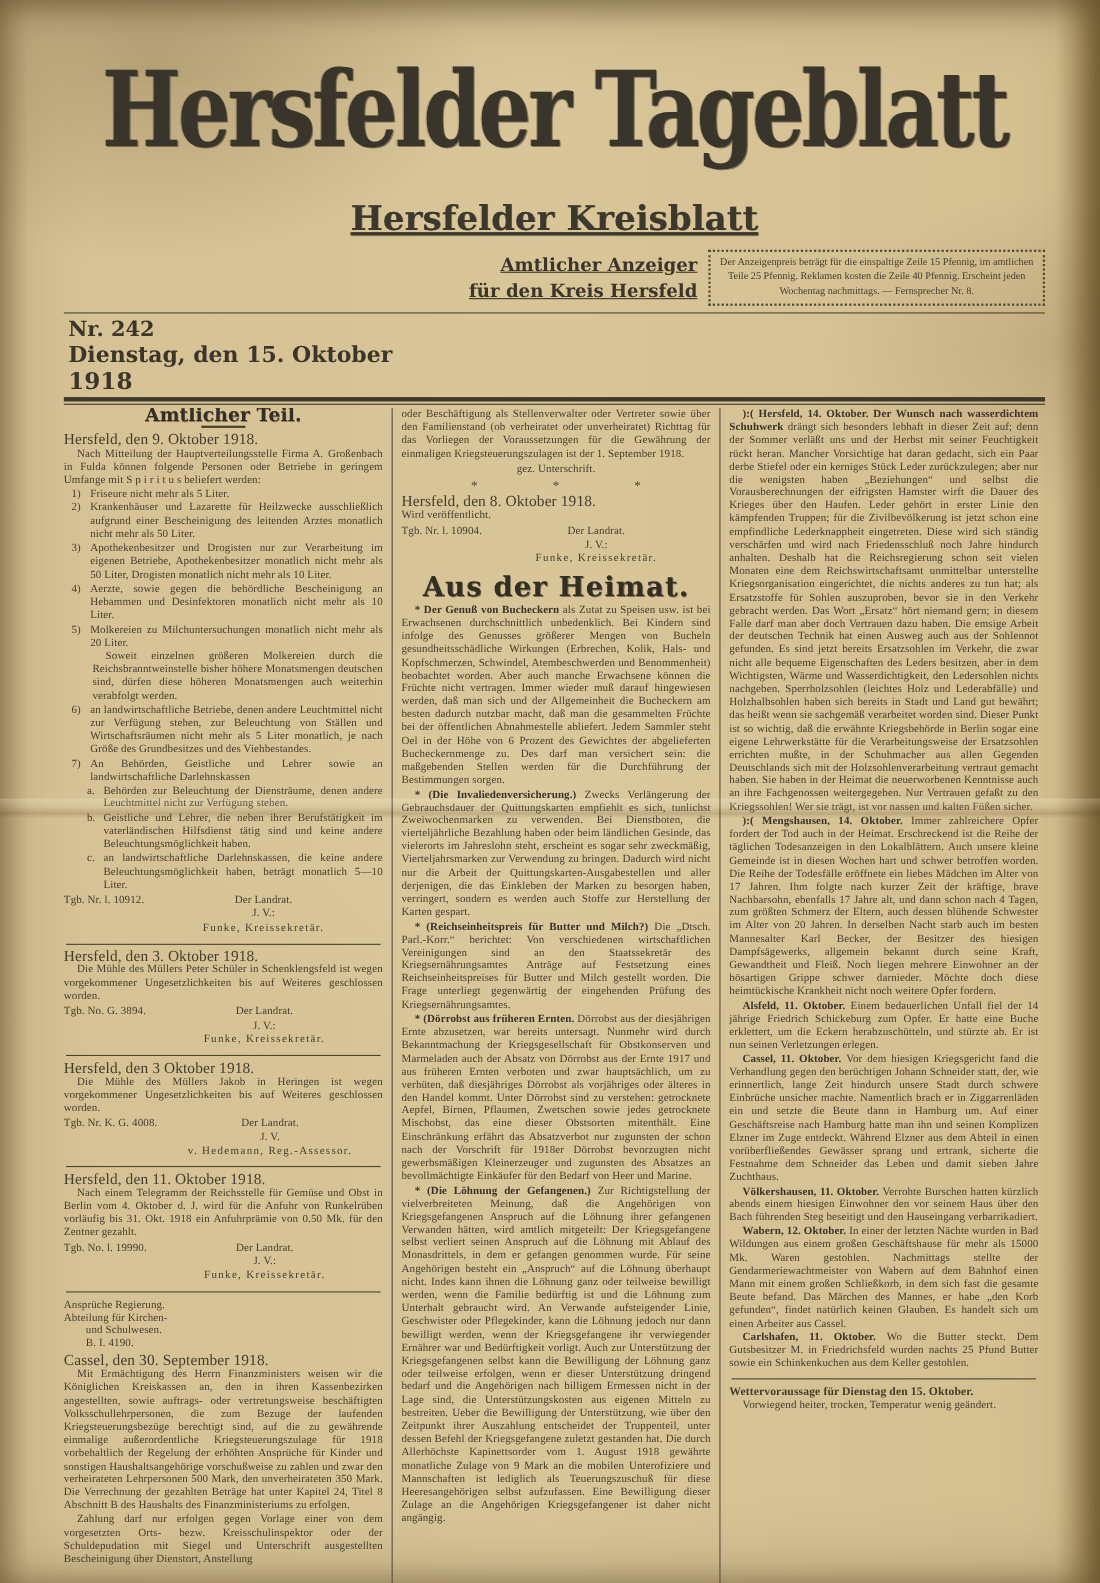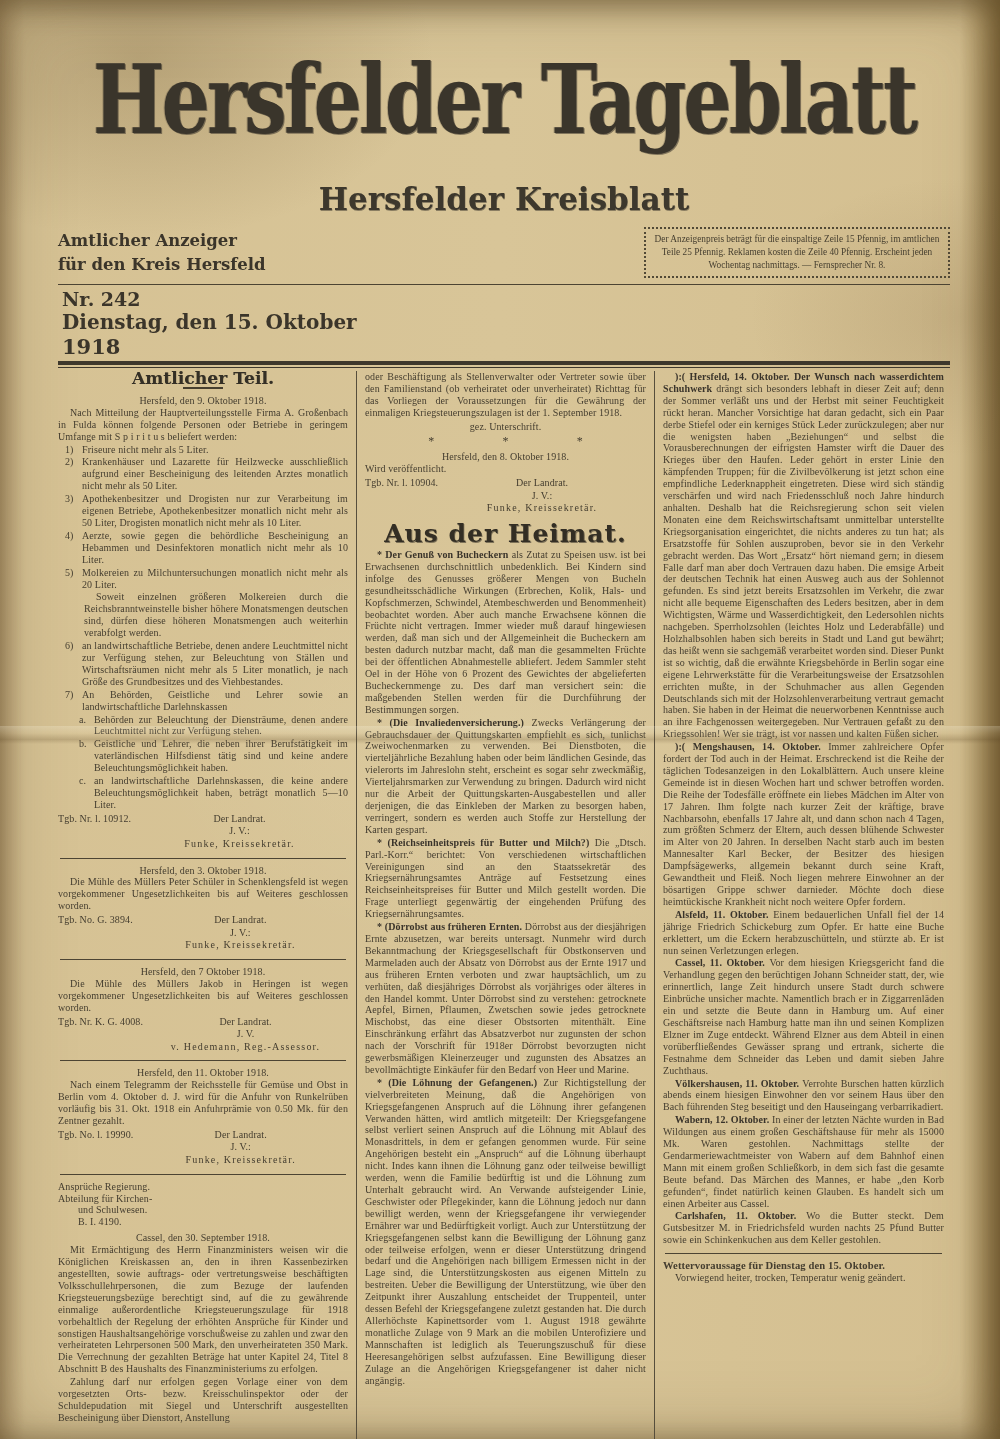--- a/index.html
+++ b/index.html
@@ -24,52 +24,52 @@
   .title {
     margin-top:44px; text-align:center; white-space:nowrap;
     font-family:"DejaVu Serif", serif; font-weight:bold;
     font-size:76px; letter-spacing:-3px; color:#3a352b;
     transform:scaleY(1.25); transform-origin:top center;
     text-shadow:1px 1px 0 rgba(58,53,43,.55), -1px 0 0 rgba(58,53,43,.25);
   }
   .subtitle {
     margin-top:48px; text-align:center;
     font-family:"DejaVu Serif", serif; font-weight:bold;
-    font-size:31px; color:#3d382d; text-shadow:.5px .5px 0 rgba(61,56,45,.5);
+    font-size:31px; color:#3d382d; text-shadow:.5px .5px 0 rgba(61,56,45,.5);text-decoration:underline;
   }
   .mast-row { display:flex; gap:10px; margin-top:10px; align-items:stretch; }
   .mast-box {
     border:2px dotted #514936; padding:4px 7px;
     font-size:9.3px; line-height:1.4; text-align:justify; color:#453e2f;
   }
   .mast-box.left  { flex:0 0 296px; }
   .mast-box.right { flex:0 0 306px; text-align:center; }
-  .mast-center { flex:1; align-self:center; text-align:left;
-    font-family:"DejaVu Serif", serif; font-weight:bold; font-size:16.5px; line-height:1.45; color:#3b352a; }
+  .mast-center { flex:1; align-self:center; text-align:right;
+    font-family:"DejaVu Serif", serif; font-weight:bold; font-size:16.5px; line-height:1.45; color:#3b352a;text-decoration:underline; }
   .thin-rule  { margin-top:6px; border-top:1.5px solid #4c4433; }
   .date-row { display:flex; justify-content:space-between; align-items:baseline; padding:3px 4px 2px;
     font-family:"DejaVu Serif", serif; font-weight:bold; color:#3b352a;flex-direction:column; }
   .date-row .issue { font-size:19px; }
   .date-row .date  { font-size:20px; }
   .date-row .year  { font-size:21px; }
   .heavy-rule { border-top:4px solid #3e382c; border-bottom:1.5px solid #3e382c; height:7px; }
 
   
   .cols { display:flex; margin-top:3px; height:1086px; overflow:hidden; }
   .col { width:290px; overflow:hidden; font-size:10px; line-height:11.9px; letter-spacing:.1px;
          text-align:justify; color:#443d2f; }
   .col + .col { border-left:1.5px solid #564e3c; padding-left:8px; margin-left:8px; }
 
   .b-h1 { font-family:"DejaVu Serif", serif; font-weight:bold; font-size:17px; text-align:center;
           color:#342f25; margin:2px 0 2px; text-shadow:.4px .4px 0 rgba(52,47,37,.5); }
   .b-h1-rule { width:40px; border-top:2px solid #473f2f; margin:0 auto 6px; }
   .b-h2 { font-family:"DejaVu Serif", serif; font-weight:bold; font-size:25px; text-align:center;
           color:#332e24; margin:13px 0 9px; letter-spacing:1px;
           text-shadow:.8px .8px 0 rgba(51,46,36,.55); }
-  .b-date { text-align:center; margin-top:4px; font-size:10px; }
+  .b-date { text-align:left; margin-top:4px; font-size:14px; }
   .b-p  { text-indent:12px; margin-bottom:1px; }
   .b-pn { margin-bottom:1px; }
   .b-p2 { padding-left:26px; text-indent:12px; margin-bottom:1px; }
   .b-li  { position:relative; padding-left:24px; margin-bottom:1px; }
   .b-li  .num { position:absolute; left:7px; top:0; }
   .b-li2 { position:relative; padding-left:36px; margin-bottom:1px; }
   .b-li2 .num { position:absolute; left:21px; top:0; }
   .b-left { text-align:left; }
   .b-left2 { text-align:left; padding-left:20px; }
   .b-center { text-align:center; margin:2px 0; }
@@ -139,21 +139,21 @@
           <div class="b-p">Die Mühle des Müllers Peter Schüler in Schenklengsfeld ist wegen vorgekommener Ungesetzlichkeiten bis auf Weiteres geschlossen worden.</div>
           <div class="b-sig">
             <span class="sig-left">Tgb. No. G. 3894.</span>
             <span class="sig-right">
               <span class="">Der Landrat.</span>
               <span class="">J. V.:</span>
               <span class="sig-name">Funke, Kreissekretär.</span>
             </span>
           </div>
           <div class="b-rule"></div>
-          <div class="b-date">Hersfeld, den 7 Oktober 1918.</div>
+          <div class="b-date">Hersfeld, den 3 Oktober 1918.</div>
           <div class="b-p">Die Mühle des Müllers Jakob in Heringen ist wegen vorgekommener Ungesetzlichkeiten bis auf Weiteres geschlossen worden.</div>
           <div class="b-sig">
             <span class="sig-left">Tgb. Nr. K. G. 4008.</span>
             <span class="sig-right">
               <span class="">Der Landrat.</span>
               <span class="">J. V.</span>
               <span class="sig-name">v. Hedemann, Reg.-Assessor.</span>
             </span>
           </div>
           <div class="b-rule"></div>

